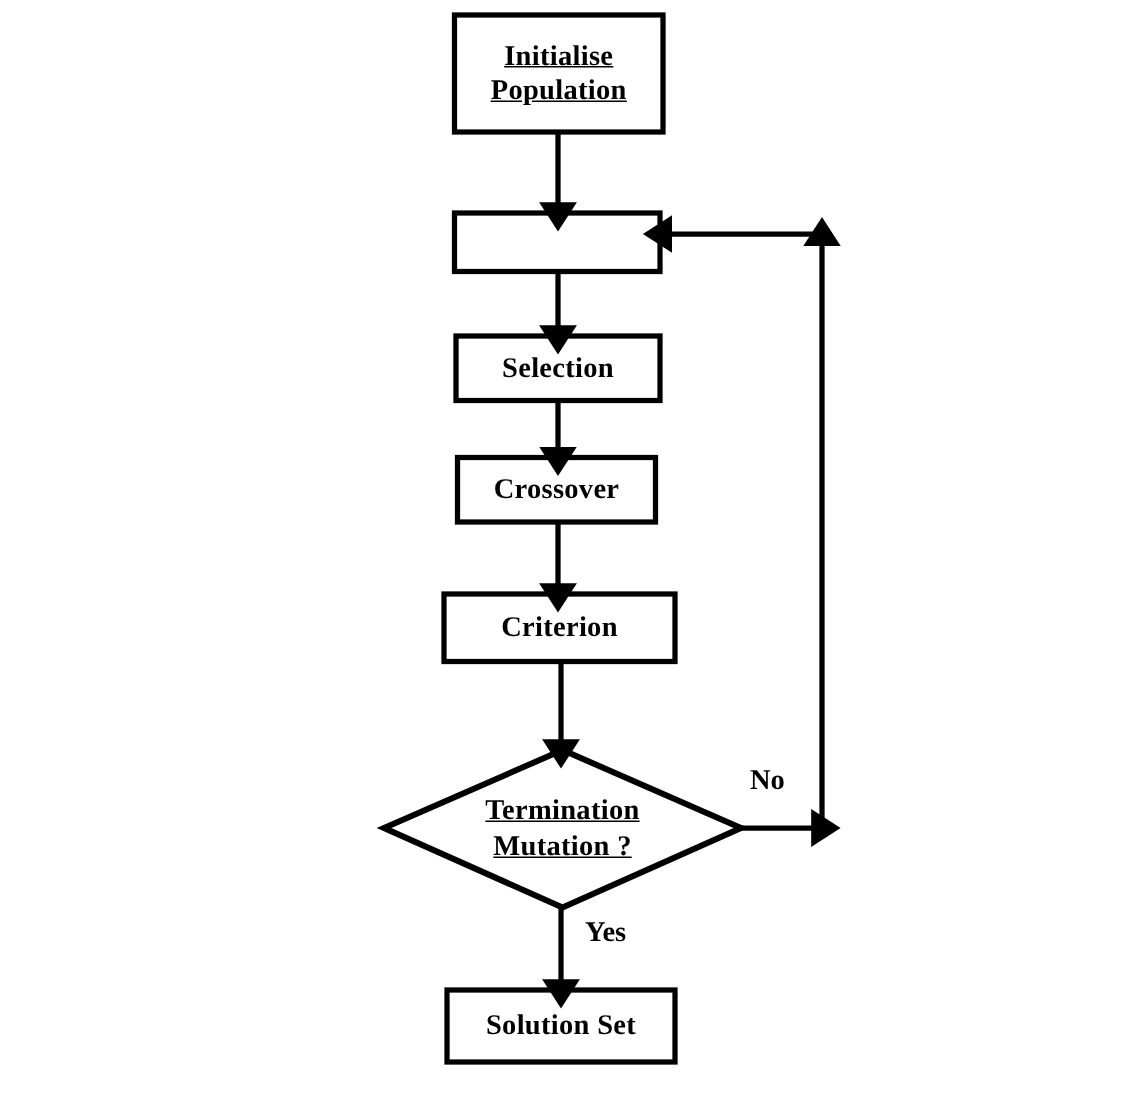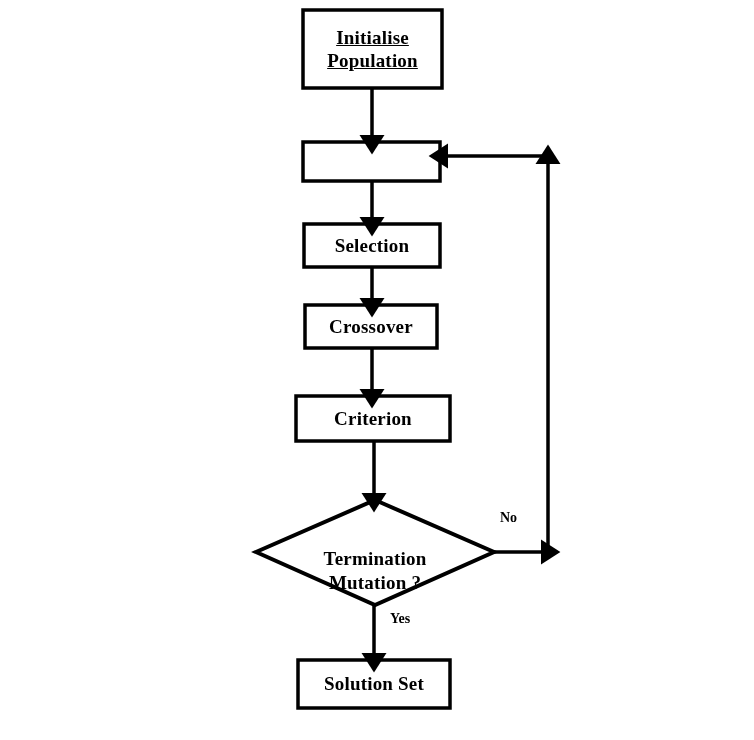--- a/index.html
+++ b/index.html
@@ -36,21 +36,21 @@
     font-size: 19px;
     line-height: 1.22;
     letter-spacing: 0.2px;
     pointer-events: none;
     white-space: pre;
   }
   .edge-label {
     position: absolute;
     color: #000000;
     font-weight: bold;
-    font-size: 14px;
+    font-size: 19px;
     line-height: 1;
     white-space: pre;
   }
 </style>
 </head>
 <body>
 
 <div id="flowchart-canvas">
 
   <svg id="flowchart-svg" viewBox="0 0 754 740">
@@ -113,21 +113,21 @@
   </div>
 
   <div class="node-label" style="left:304px; top:224px; width:136px; height:43px;">
     <span>Selection</span>
   </div>
 
   <div class="node-label" style="left:296px; top:396px; width:154px; height:45px;">
     <span>Criterion</span>
   </div>
 
-  <div class="node-label" style="left:256px; top:518px; width:238px; height:105px;">
+  <div class="node-label" style="left:256px; top:500px; width:238px; height:105px;text-decoration:underline;">
     <span>Termination</span>
     <span>Mutation ?</span>
   </div>
 
   <div class="node-label" style="left:298px; top:660px; width:152px; height:48px;">
     <span>Solution Set</span>
   </div>
 
   <div class="edge-label" style="left:500px; top:511px;">No</div>
 

